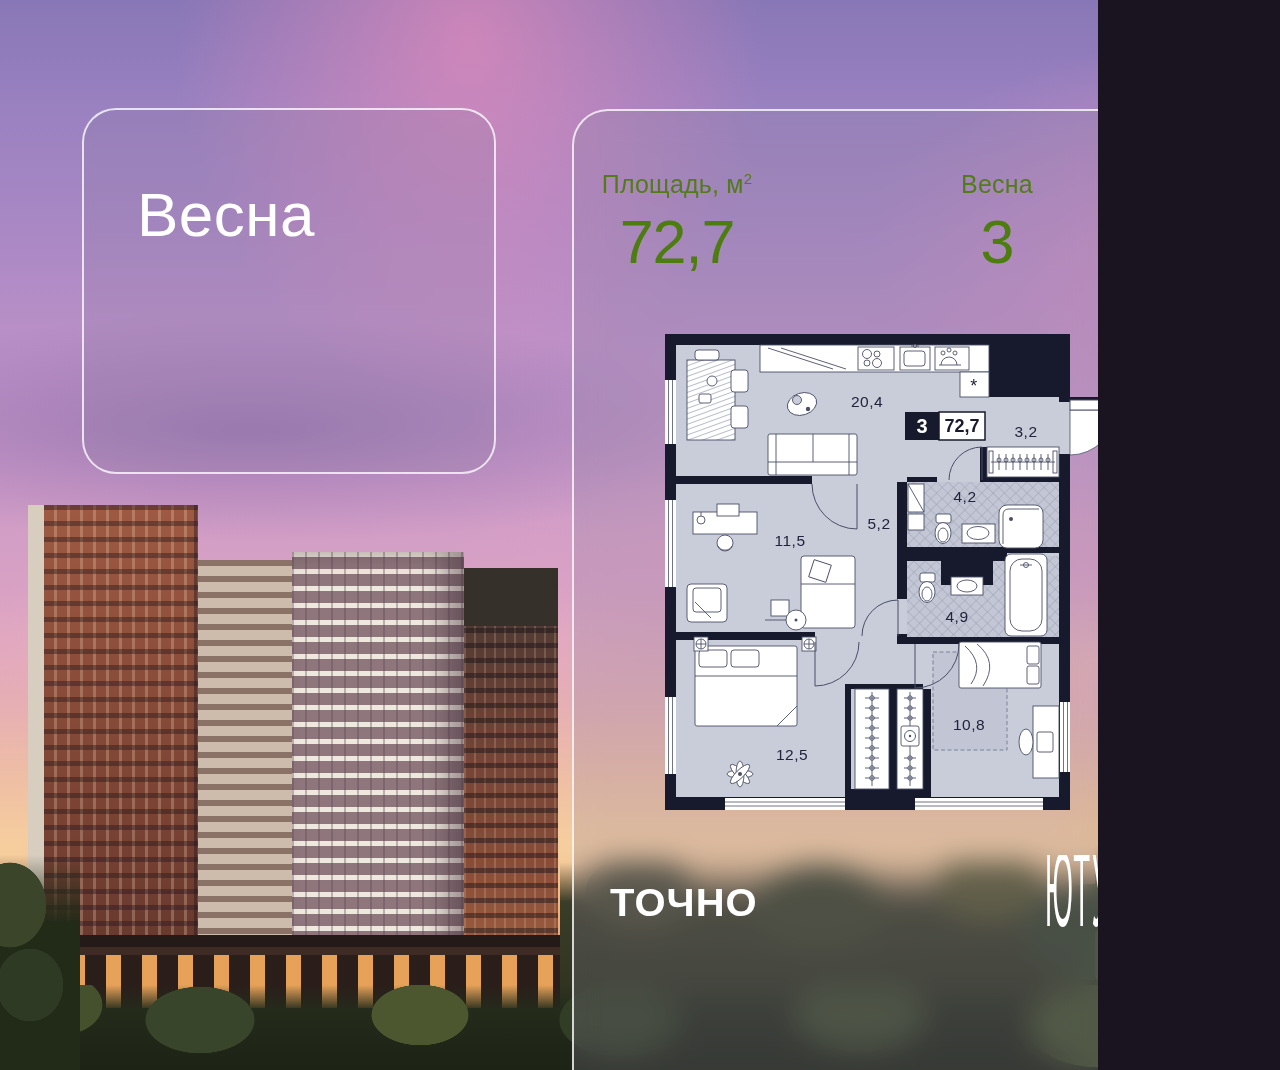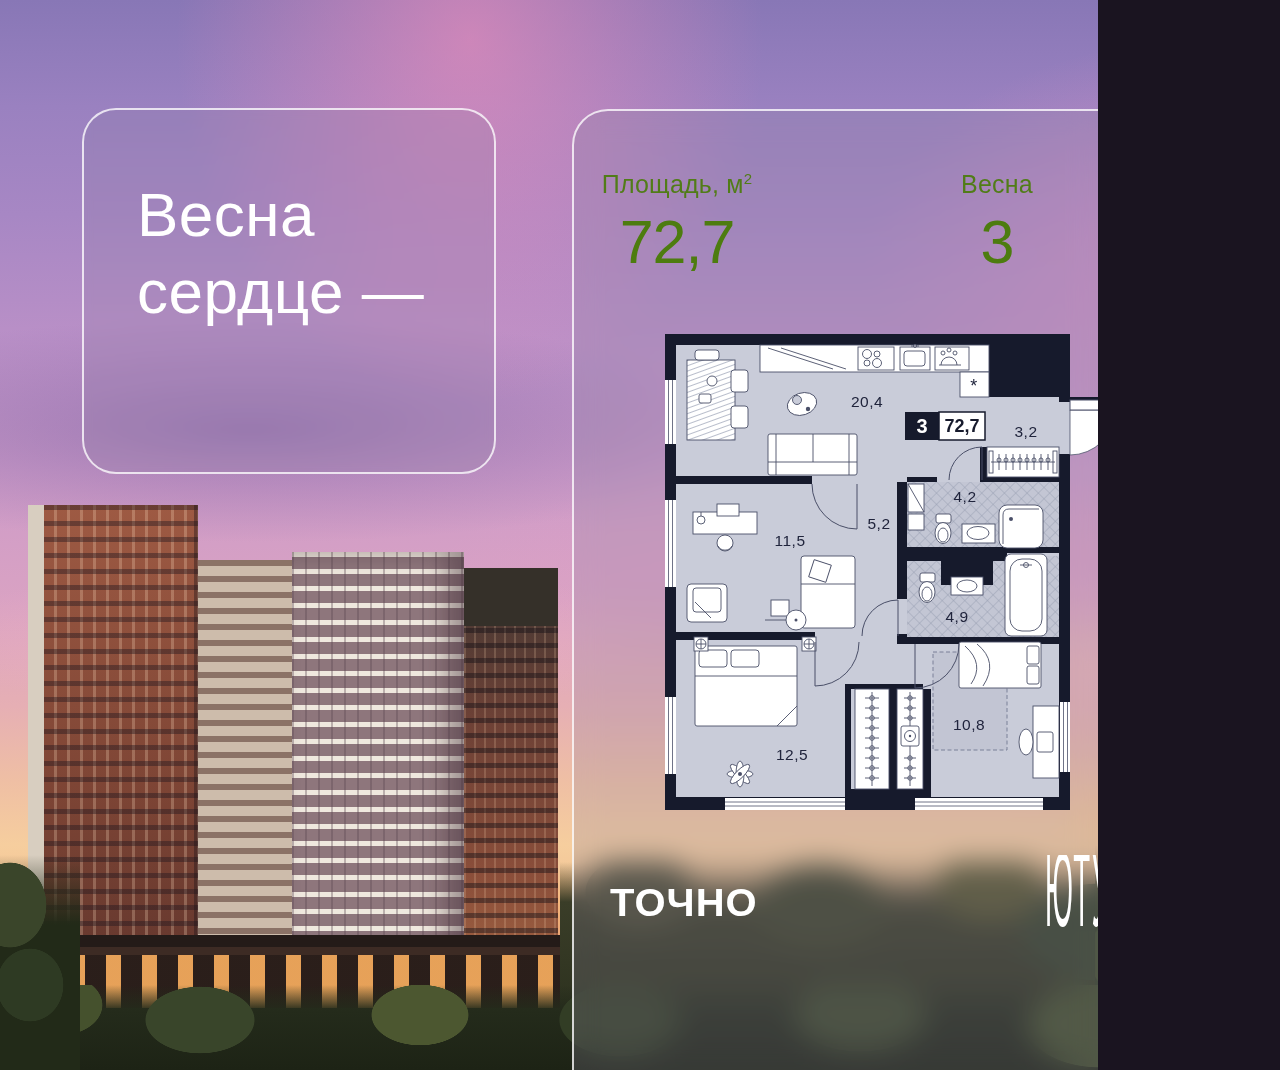--- a/index.html
+++ b/index.html
@@ -148,21 +148,20 @@
     <div class="dome"></div>
     <div class="trees-card"></div>
     <div class="trees-right"></div>
     <div class="trees-main"></div>
     <div class="bush-left"></div>
   </div>
 
   <div class="card card-left">
     <div class="slogan">
       <div>Весна</div>
-      <div>сердце —</div>
     </div>
   </div>
 
   <div class="card card-right">
 
     <div class="stat-col col-area">
       <div class="stat-label"><span>Площадь, м</span><sup>2</sup></div>
       <div class="stat-value">72,7</div>
     </div>
     <div class="stat-col col-rooms">

